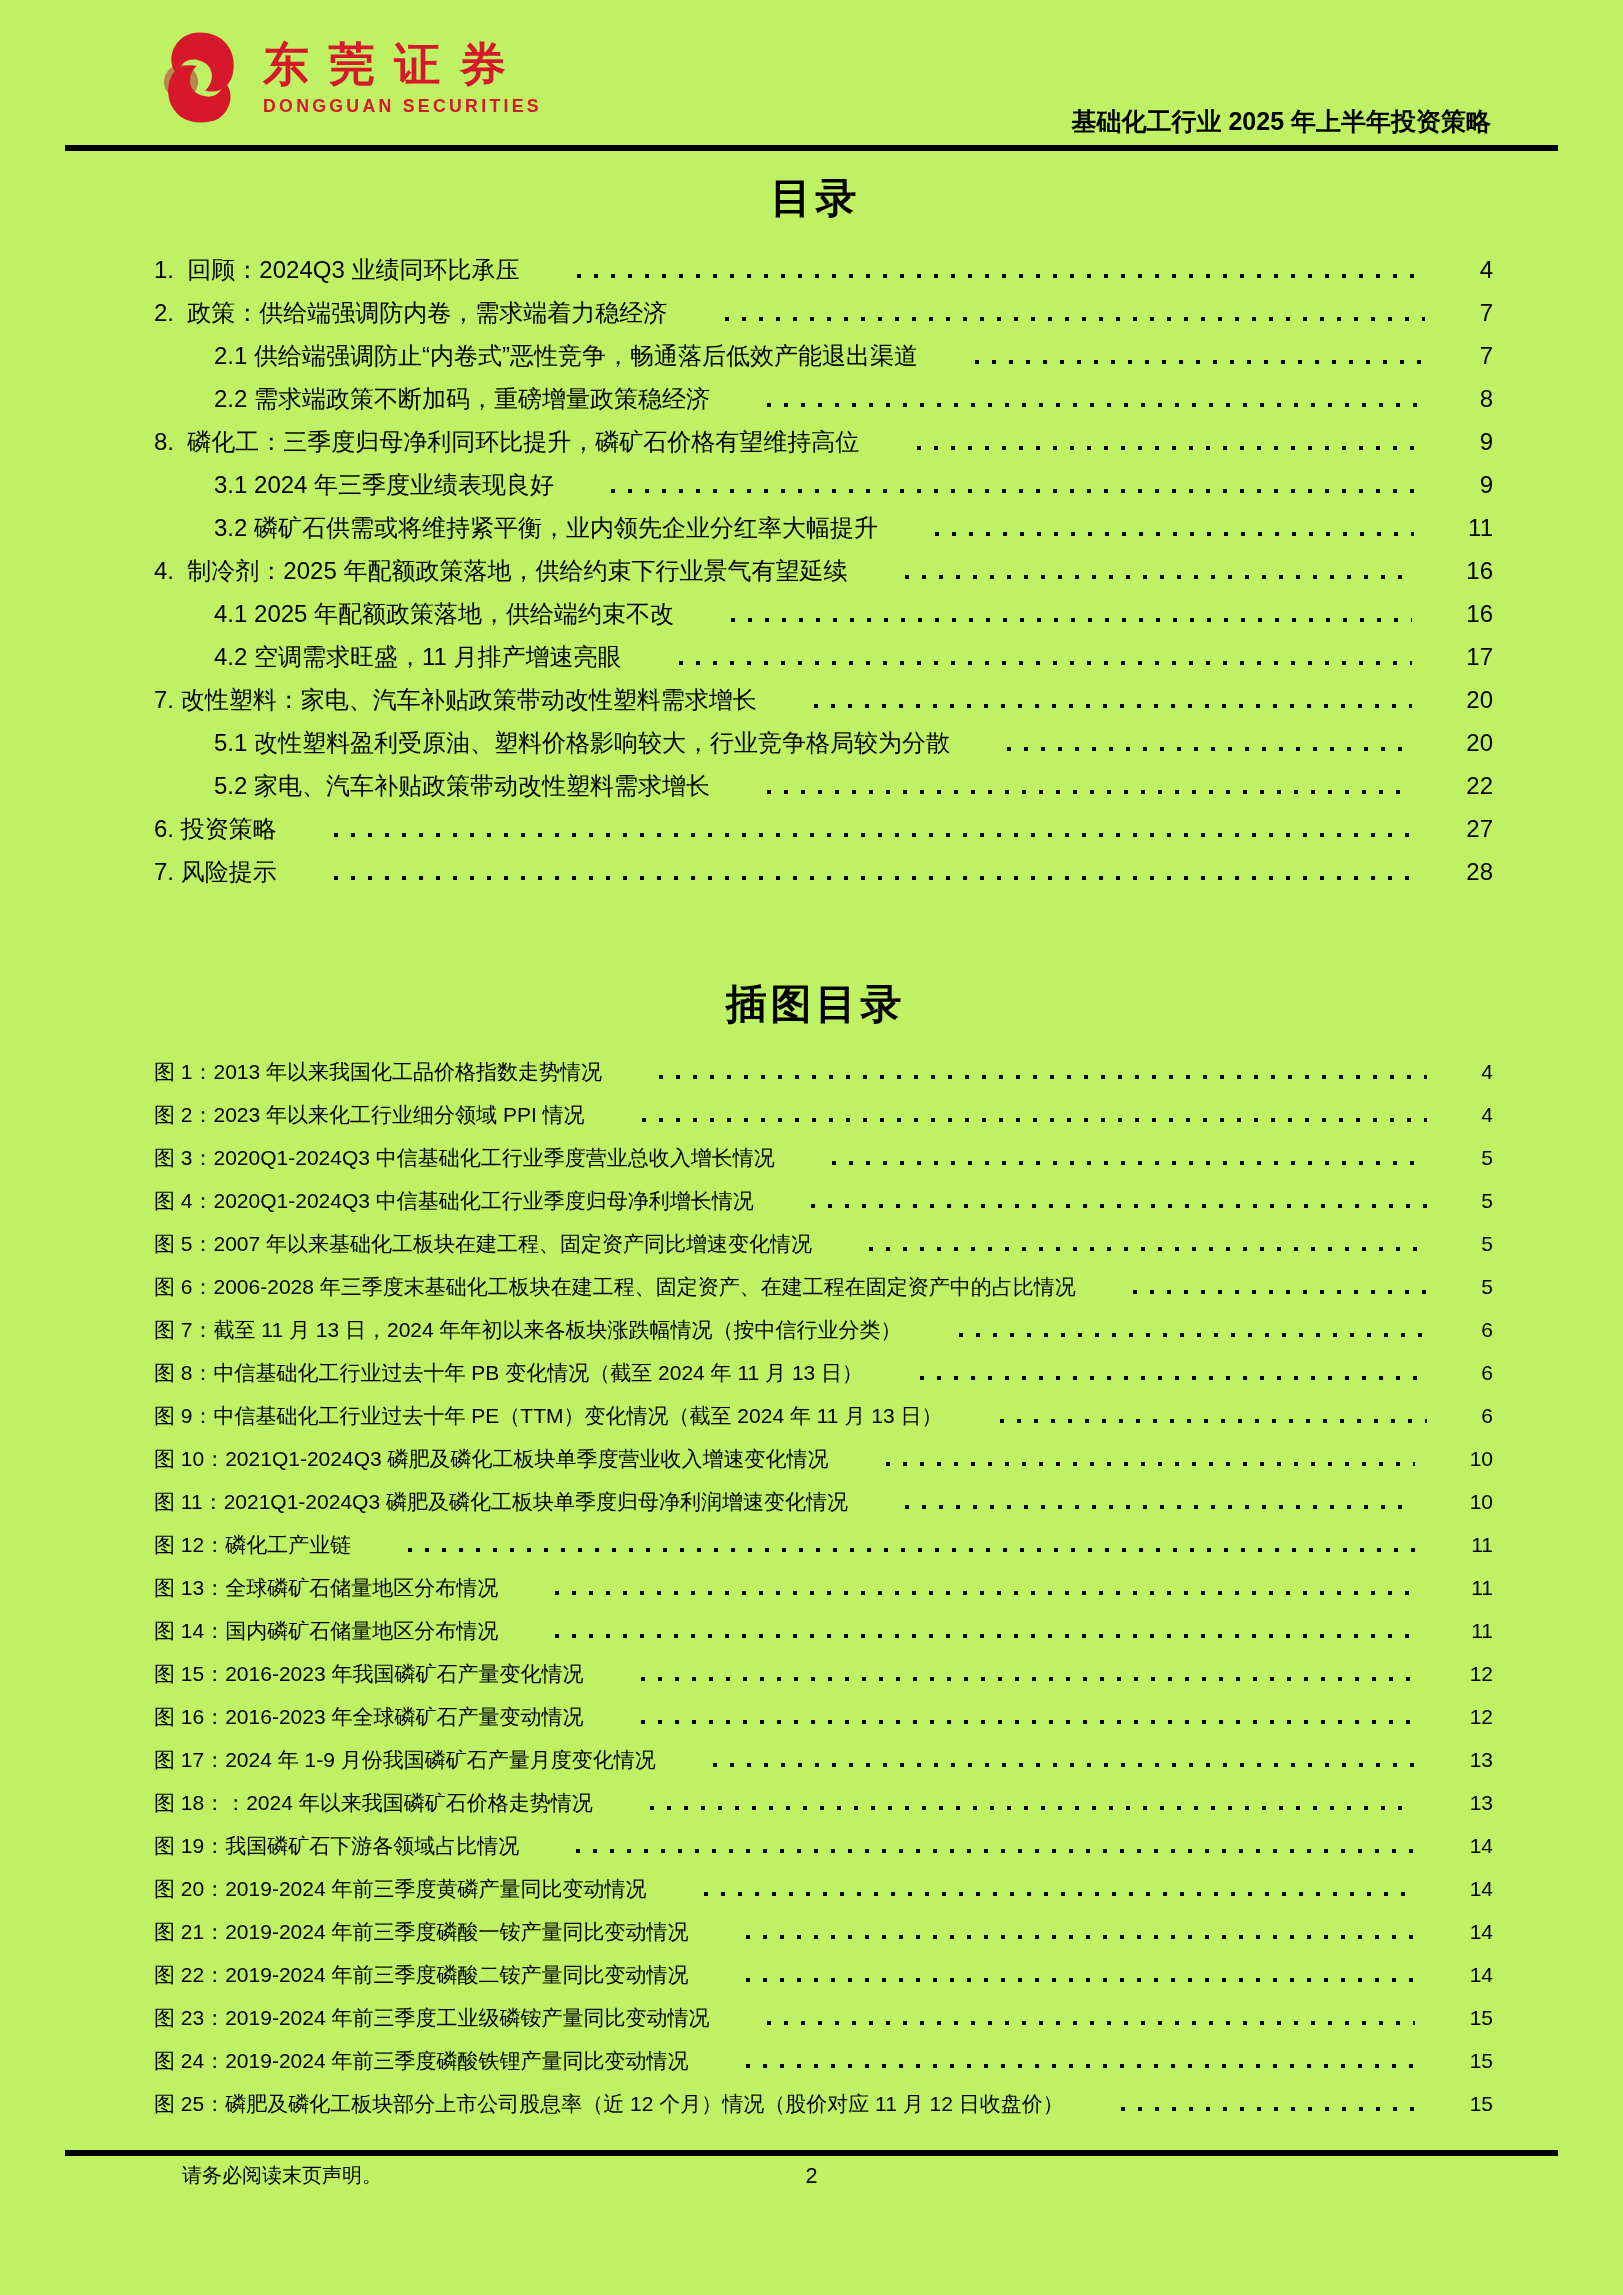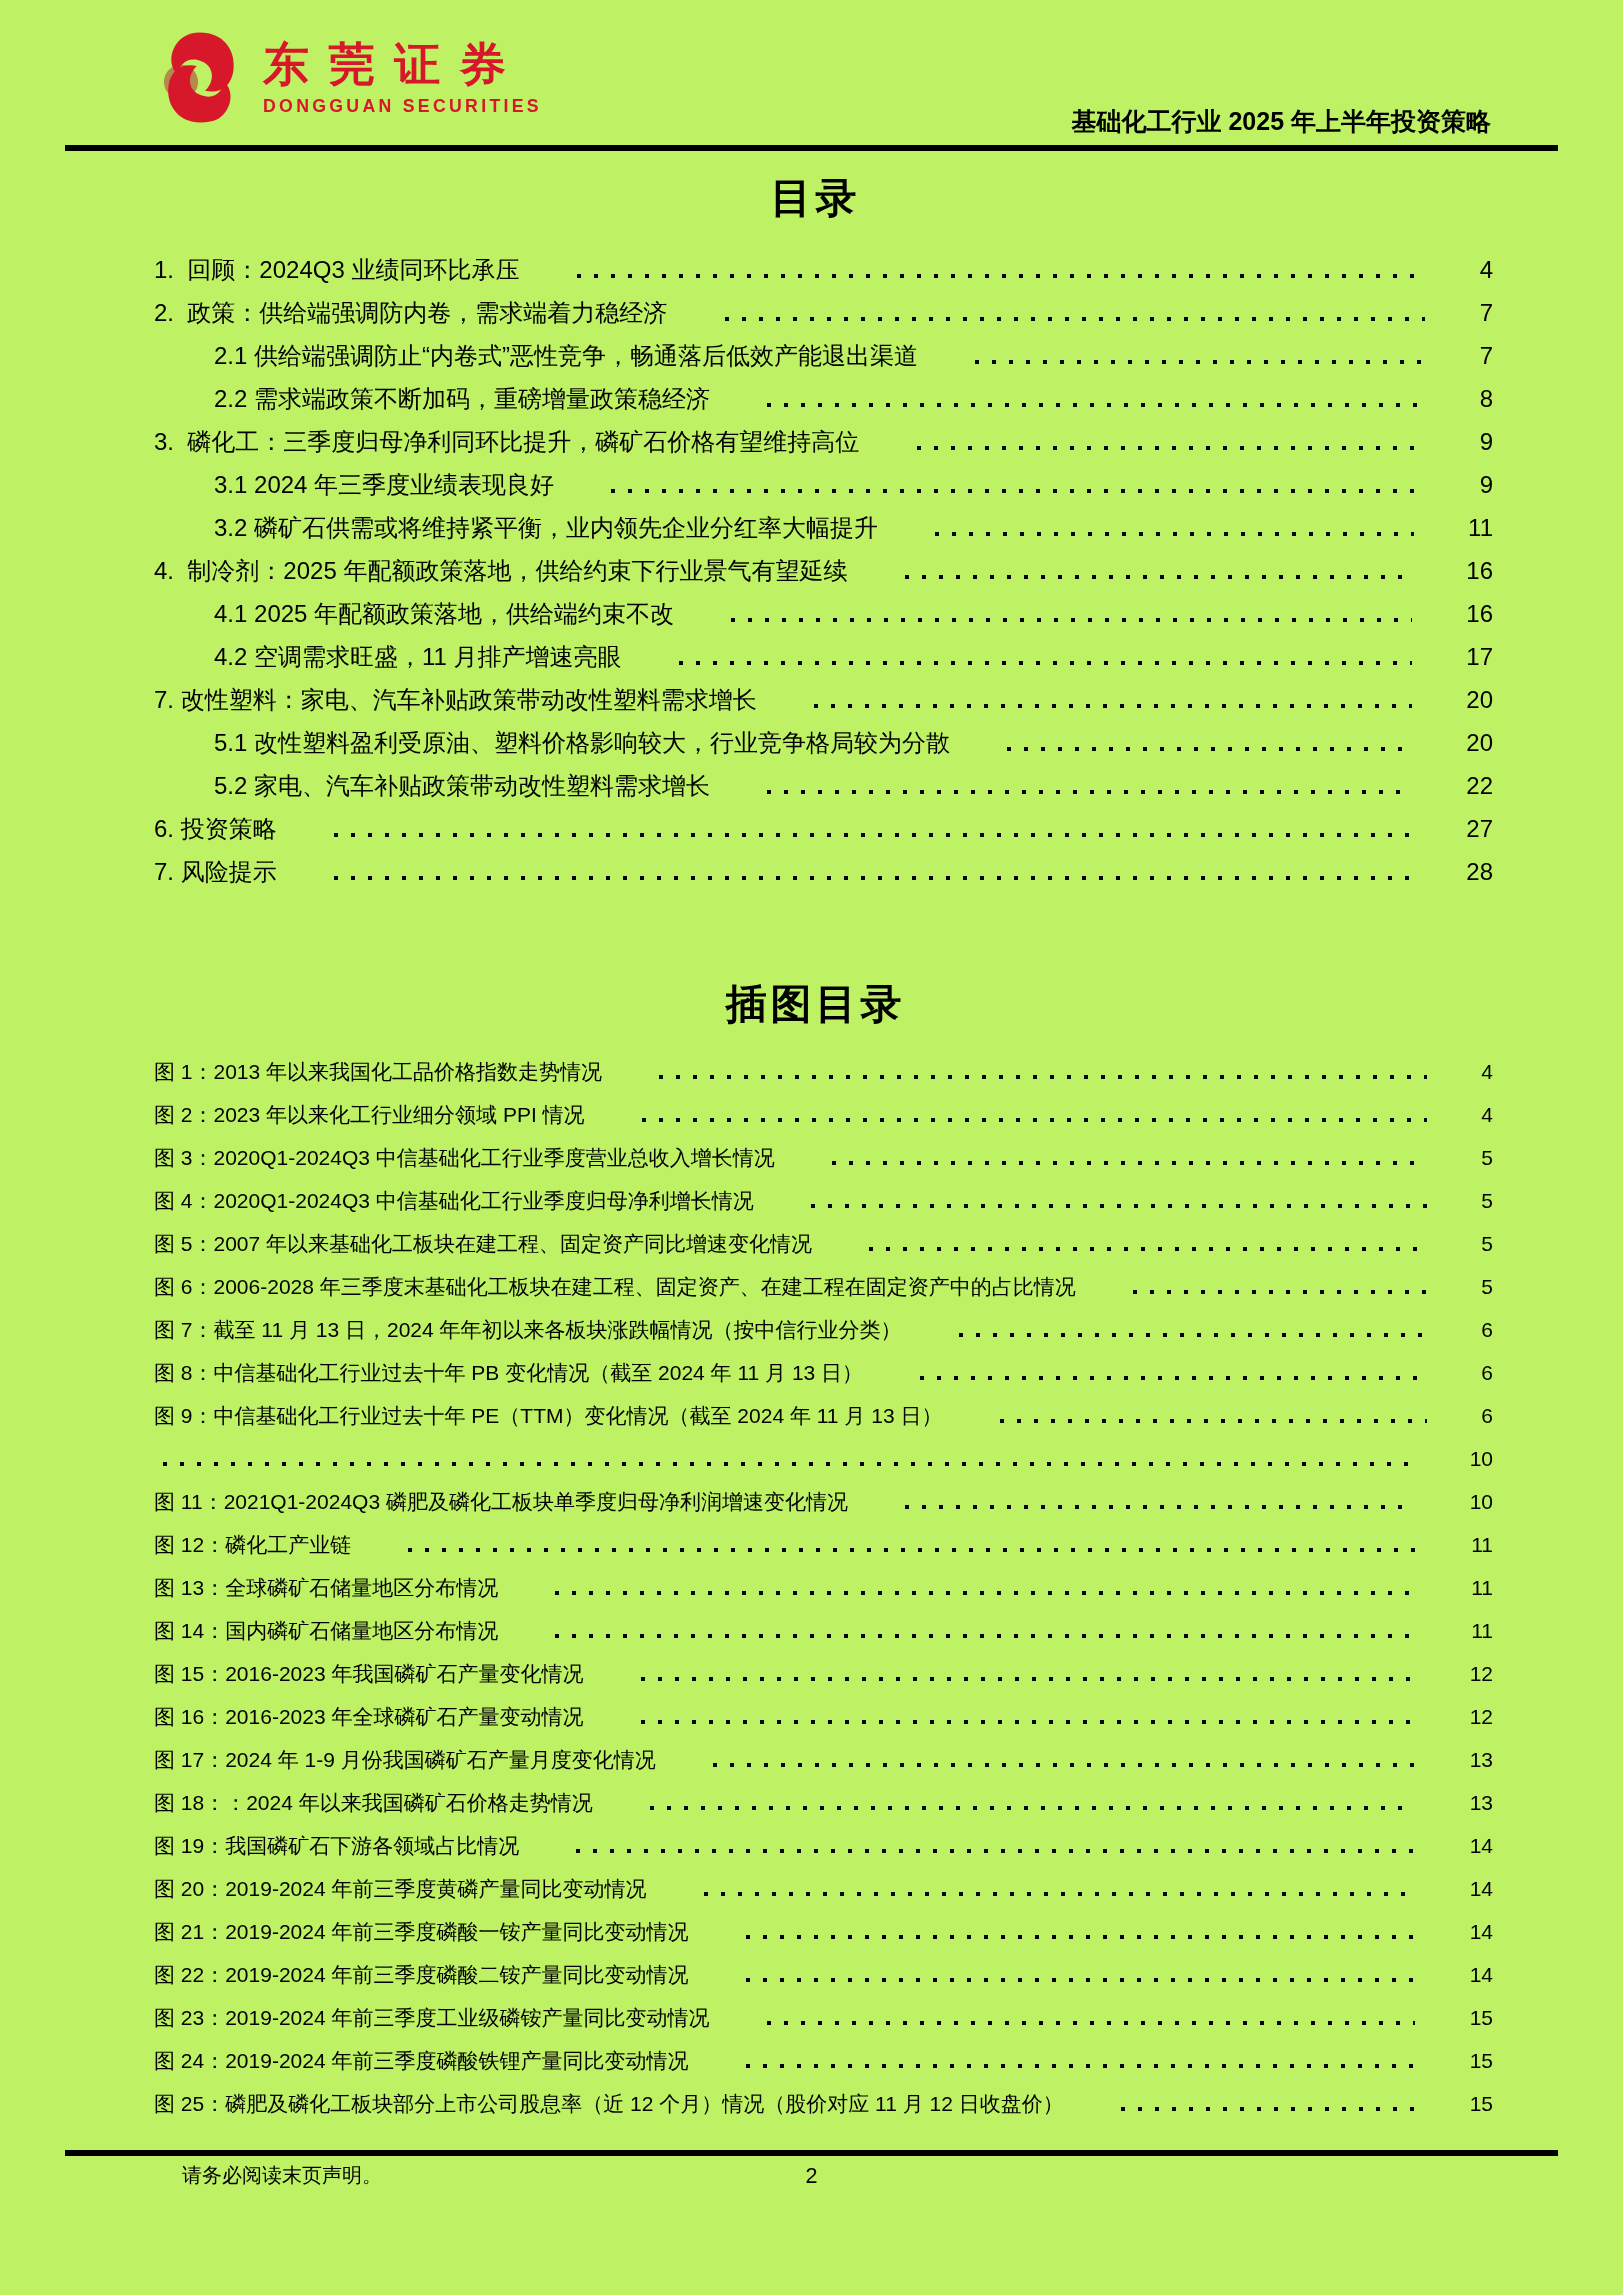--- a/index.html
+++ b/index.html
@@ -111,21 +111,21 @@
         <span class="pg">7</span>
       </div>
 
       <div class="row lv2">
         <span class="label">2.2 需求端政策不断加码，重磅增量政策稳经济</span>
         <span class="leader"></span>
         <span class="pg">8</span>
       </div>
 
       <div class="row">
-        <span class="label">3.  磷化工：三季度归母净利同环比提升，磷矿石价格有望维持高位</span>
+        <span class="label">8.  磷化工：三季度归母净利同环比提升，磷矿石价格有望维持高位</span>
         <span class="leader"></span>
         <span class="pg">9</span>
       </div>
 
       <div class="row lv2">
         <span class="label">3.1 2024 年三季度业绩表现良好</span>
         <span class="leader"></span>
         <span class="pg">9</span>
       </div>
 
@@ -235,20 +235,21 @@
         <span class="pg">6</span>
       </div>
 
       <div class="row">
         <span class="label">图 9：中信基础化工行业过去十年 PE（TTM）变化情况（截至 2024 年 11 月 13 日）</span>
         <span class="leader"></span>
         <span class="pg">6</span>
       </div>
 
       <div class="row">
+        <span class="label">图 10：2021Q1-2024Q3 磷肥及磷化工板块单季度营业收入增速变化情况</span>
         <span class="leader"></span>
         <span class="pg">10</span>
       </div>
 
       <div class="row">
         <span class="label">图 11：2021Q1-2024Q3 磷肥及磷化工板块单季度归母净利润增速变化情况</span>
         <span class="leader"></span>
         <span class="pg">10</span>
       </div>
 

